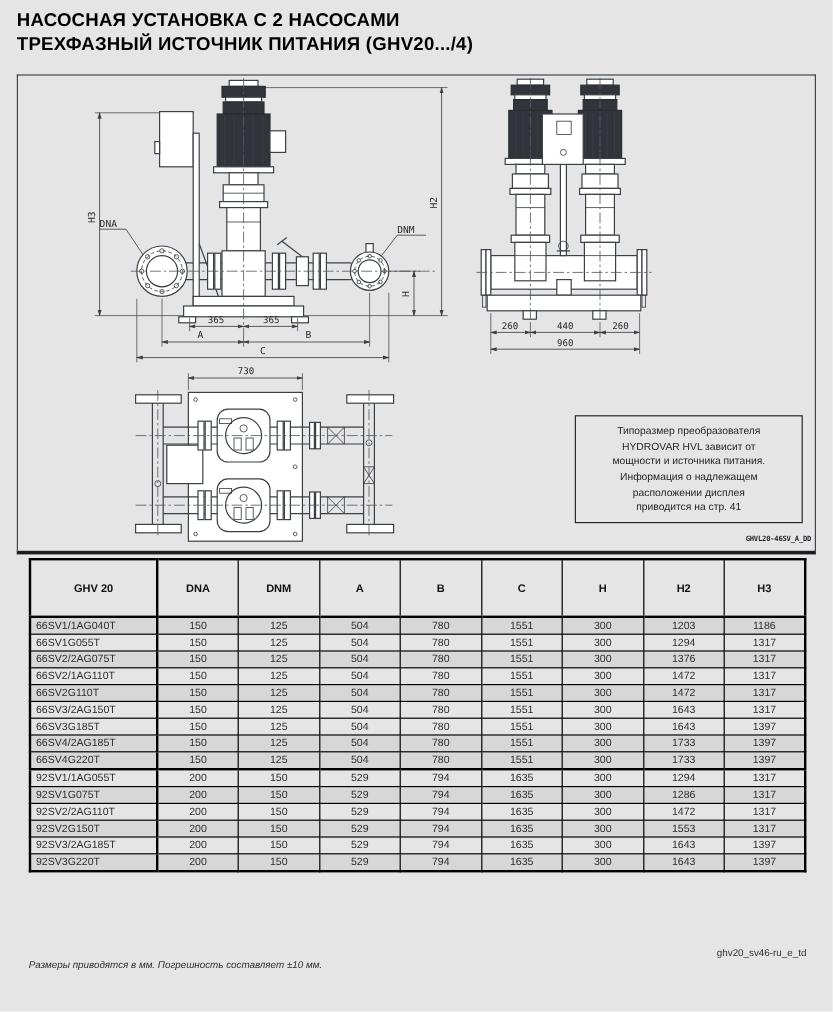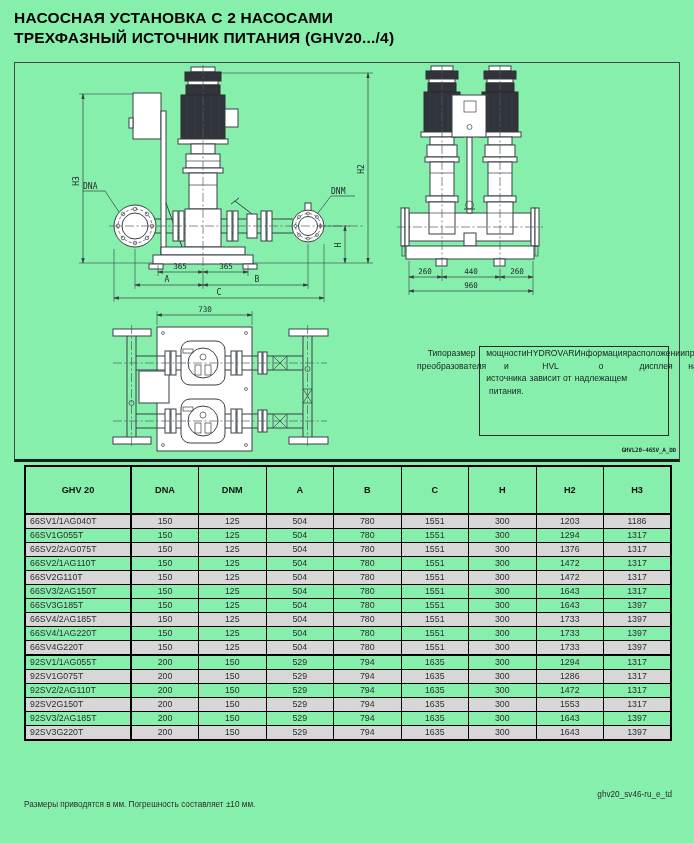--- a/index.html
+++ b/index.html
@@ -1,44 +1,44 @@
 <!DOCTYPE html>
 <html><head>
 <meta charset="utf-8">
 <style>
   html,body{margin:0;padding:0;background:#fff;}
-  .page{position:relative;width:694px;height:843px;background:#86efac;
+  .page{position:relative;width:694px;height:843px;background:#e5e5e5;
         font-family:"Liberation Sans",sans-serif;overflow:hidden;}
   .title{position:absolute;left:14px;top:8px;width:660px;
          font-size:15.5px;font-weight:bold;line-height:20px;color:#000;
          letter-spacing:.2px;}
   .figure{position:absolute;left:14px;top:62px;width:666px;height:400px;
           border:1px solid #42464c;border-bottom:3px solid #1b1d20;box-sizing:border-box;}
   .figure svg{position:absolute;left:0;top:0;}
   .infobox{position:absolute;left:464px;top:283px;width:190px;height:90px;
            border:1.5px solid #26292d;box-sizing:border-box;
-           display:flex;flex-direction:row;justify-content:center;
+           display:flex;flex-direction:column;justify-content:center;
            text-align:center;font-size:8.6px;line-height:12.6px;color:#1d1f22;}
   .dwgcode{position:absolute;right:3px;top:383px;font-family:"DejaVu Sans Mono",monospace;
            font-size:6px;font-weight:bold;color:#26292d;letter-spacing:-0.2px;}
   
   .spec{position:absolute;left:24px;top:465px;}
   table{border-collapse:collapse;table-layout:fixed;width:648px;
         font-family:"Liberation Sans",sans-serif;font-size:8.8px;color:#2d2d2d;
         border:2px solid #000;}
   th{border:1px solid #000;border-bottom:2px solid #000;height:46px;
      font-size:9.2px;font-weight:bold;text-align:center;color:#111;padding:0;}
   th.model-h{border-right:2px solid #000;}
   td{border:1px solid #000;height:13px;line-height:13px;text-align:center;
      padding:0;overflow:hidden;white-space:nowrap;}
   td.model{text-align:left;padding-left:4px;border-right:2px solid #000;}
   tr.shade td{background:#d7d7d7;}
   tr.group-start td{border-top:2px solid #000;}
   .doccode{position:absolute;right:22px;top:790px;font-size:8.2px;color:#2d2d2d;}
-  .notes{position:absolute;left:24px;top:799px;font-size:8.2px;line-height:11.5px;color:#2d2d2d;}
+  .notes{position:absolute;left:24px;top:799px;font-size:8.2px;line-height:11.5px;color:#2d2d2d;font-style:italic;}
   
   .ln{stroke:#3b4046;stroke-width:1;fill:none;}
   .lt{stroke:#3b4046;stroke-width:.7;fill:none;}
   .wh{stroke:#3b4046;stroke-width:1;fill:#fff;}
   .dk{stroke:#2a2d31;stroke-width:1;fill:#31353b;}
   .cl{stroke:#555a61;stroke-width:.7;fill:none;stroke-dasharray:9 2.5 2 2.5;}
   .dim{stroke:#3b4046;stroke-width:.7;fill:none;}
   .ext{stroke:#3b4046;stroke-width:.6;fill:none;}
   text.dtxt{font-family:"DejaVu Sans Mono",monospace;font-size:7.6px;fill:#26292d;}
   text.ltxt{font-family:"DejaVu Sans Mono",monospace;font-size:8px;fill:#26292d;}
@@ -309,22 +309,22 @@
 
         <line class="ext" x1="142" y1="262" x2="142" y2="248"></line>
         <line class="ext" x1="237" y1="262" x2="237" y2="248"></line>
         <line class="dim" x1="142" y1="252" x2="237" y2="252" marker-start="url(#ma)" marker-end="url(#ma)"></line>
         <text class="dtxt" x="190" y="249" text-anchor="middle">730</text>
       </g>
     </svg>
 
     <div class="infobox">
         <div>Типоразмер преобразователя</div>
+        <div>HYDROVAR HVL зависит от</div>
         <div>мощности и источника питания.</div>
-        <div>HYDROVAR HVL зависит от</div>
         <div>Информация о надлежащем</div>
         <div>расположении дисплея</div>
         <div>приводится на стр. 41</div>
       </div>
     <div class="dwgcode">GHVL20-46SV_A_DD</div>
   </div>
 
   <div class="spec">
     <table>
       <colgroup>
@@ -433,31 +433,20 @@
             <td class="model">66SV4/2AG185T</td>
             <td>150</td>
             <td>125</td>
             <td>504</td>
             <td>780</td>
             <td>1551</td>
             <td>300</td>
             <td>1733</td>
             <td>1397</td>
           </tr>
-          <tr>
-            <td class="model">66SV4/1AG220T</td>
-            <td>150</td>
-            <td>125</td>
-            <td>504</td>
-            <td>780</td>
-            <td>1551</td>
-            <td>300</td>
-            <td>1733</td>
-            <td>1397</td>
-          </tr>
           <tr class="shade">
             <td class="model">66SV4G220T</td>
             <td>150</td>
             <td>125</td>
             <td>504</td>
             <td>780</td>
             <td>1551</td>
             <td>300</td>
             <td>1733</td>
             <td>1397</td>

